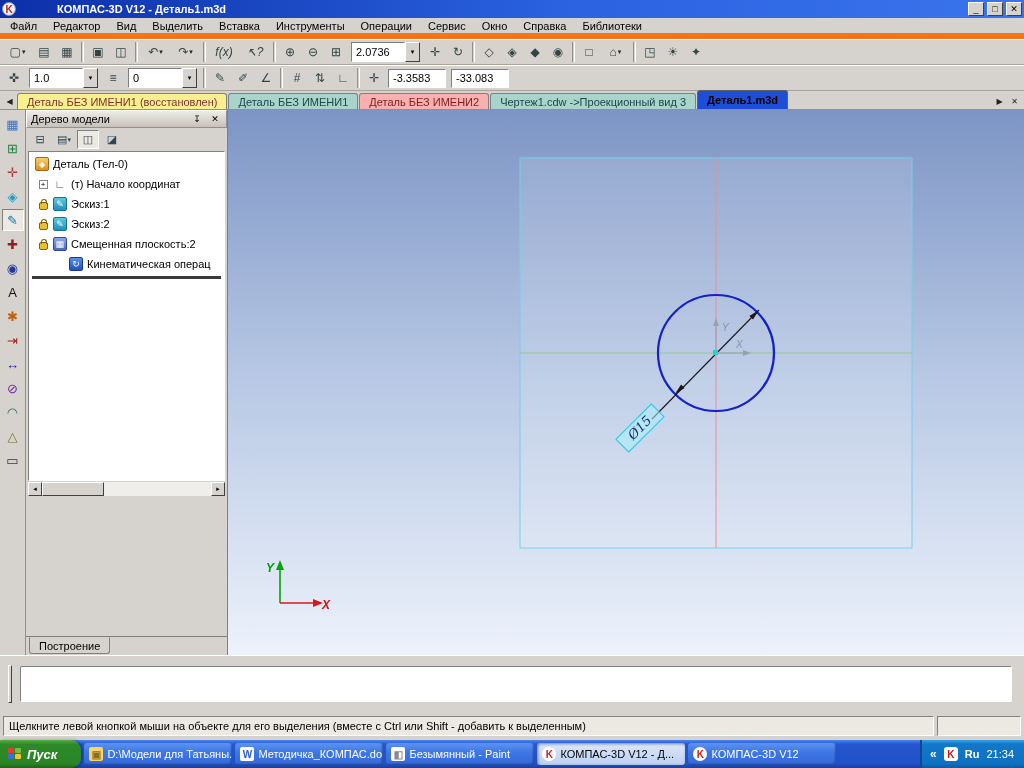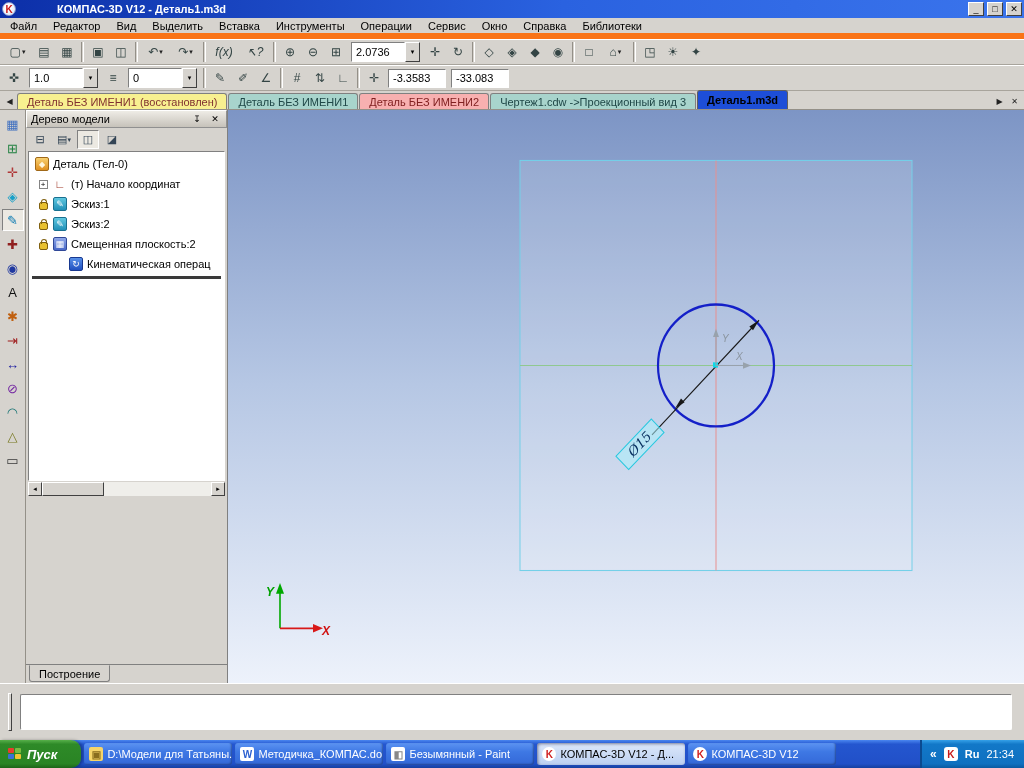--- a/index.html
+++ b/index.html
@@ -359,20 +359,24 @@
         </g>
       </svg>
     </div>
   </div>
 
   <div class="proparea">
     <div class="prop-grip"></div>
     <div class="propbar"></div>
   </div>
 
+  <div class="statusbar">
+    <div class="status-main">Щелкните левой кнопкой мыши на объекте для его выделения (вместе с Ctrl или Shift - добавить к выделенным)</div>
+    <div class="status-right"></div>
+  </div>
 
   <div class="taskbar">
     <div class="start">
       <span class="flag">
           <span class="f1"></span>
           <span class="f2"></span>
           <span class="f3"></span>
           <span class="f4"></span>
         </span>
       <span>Пуск</span>

